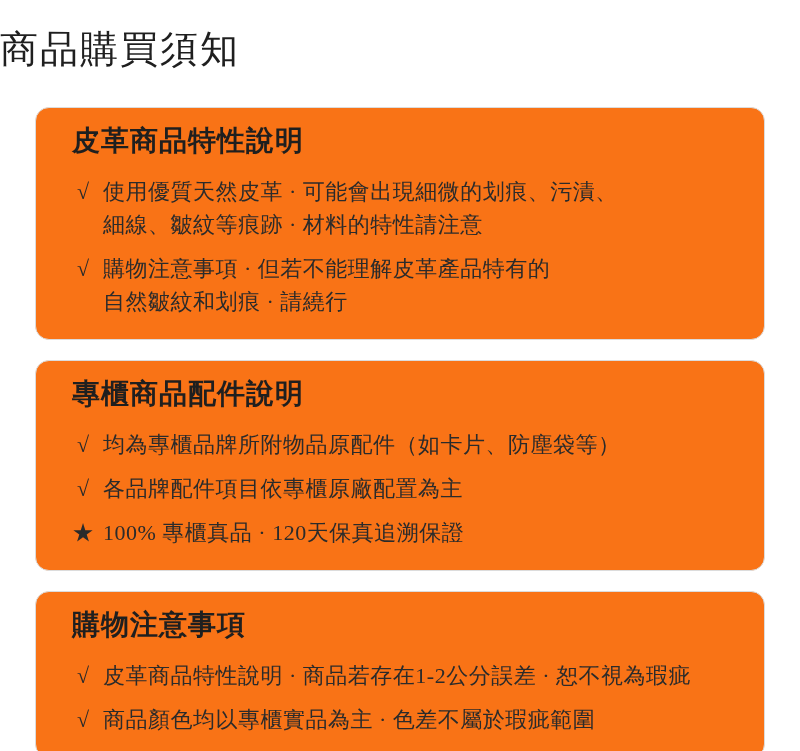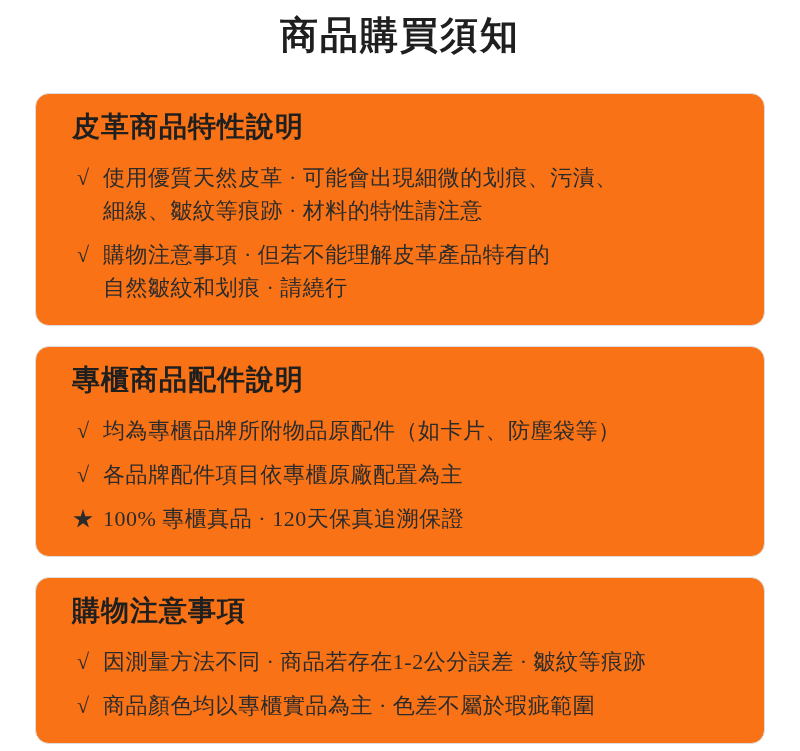--- a/index.html
+++ b/index.html
@@ -8,24 +8,23 @@
     background: #ffffff;
   }
   body {
     width: 800px;
     height: 751px;
     overflow: hidden;
     font-family: "Liberation Sans", sans-serif;
     color: var(--text, #2b2b2b);
   }
   .page-title {
-    margin: 10px 0 32px;
-    text-align: center;
+    margin: 24px 0 32px;
     font-size: 38px;
-    font-weight: 700;
+    font-weight: 400;
     letter-spacing: 2px;
     color: var(--title, #1f1f1f);
   }
   .card {
     margin: 0 35px 20px 35px;
     border: 1px solid var(--border, #dcdcdc);
     border-radius: 14px;
     padding: 14px 28px 10px 36px;
     background: #f97316;
     box-sizing: border-box;
@@ -91,21 +90,21 @@
     <div class="item">
       <span class="marker">★</span>
       <span class="text">100% 專櫃真品 · 120天保真追溯保證</span>
     </div>
   </section>
 
   <section class="card">
     <h2 class="card-heading">購物注意事項</h2>
     <div class="item">
       <span class="marker">√</span>
-      <span class="text">因測量方法不同 · 商品若存在1-2公分誤差 · 皺紋等痕跡</span>
+      <span class="text">皮革商品特性說明 · 商品若存在1-2公分誤差 · 恕不視為瑕疵</span>
     </div>
     <div class="item">
       <span class="marker">√</span>
       <span class="text">商品顏色均以專櫃實品為主 · 色差不屬於瑕疵範圍</span>
     </div>
   </section>
 
 </div>
 
 </body></html>

